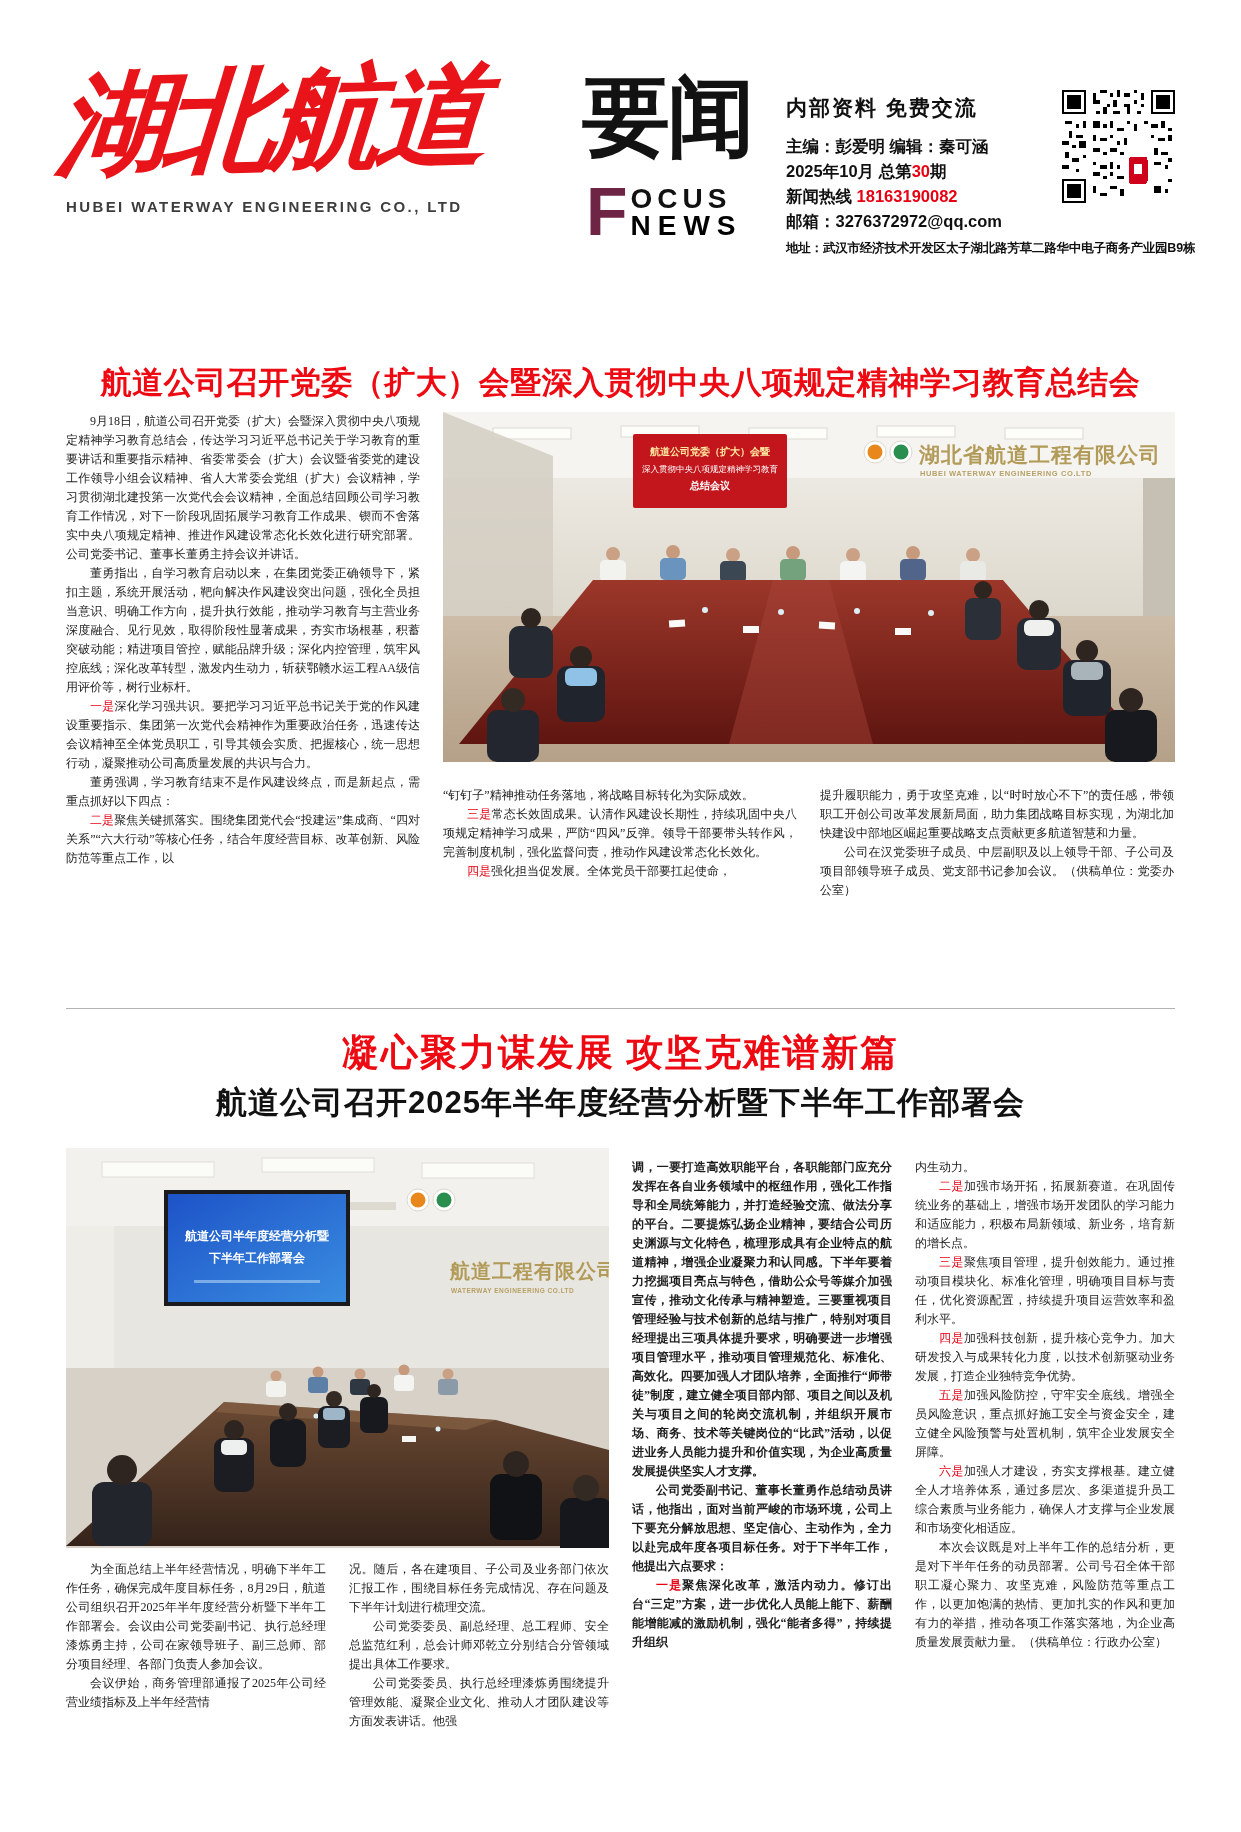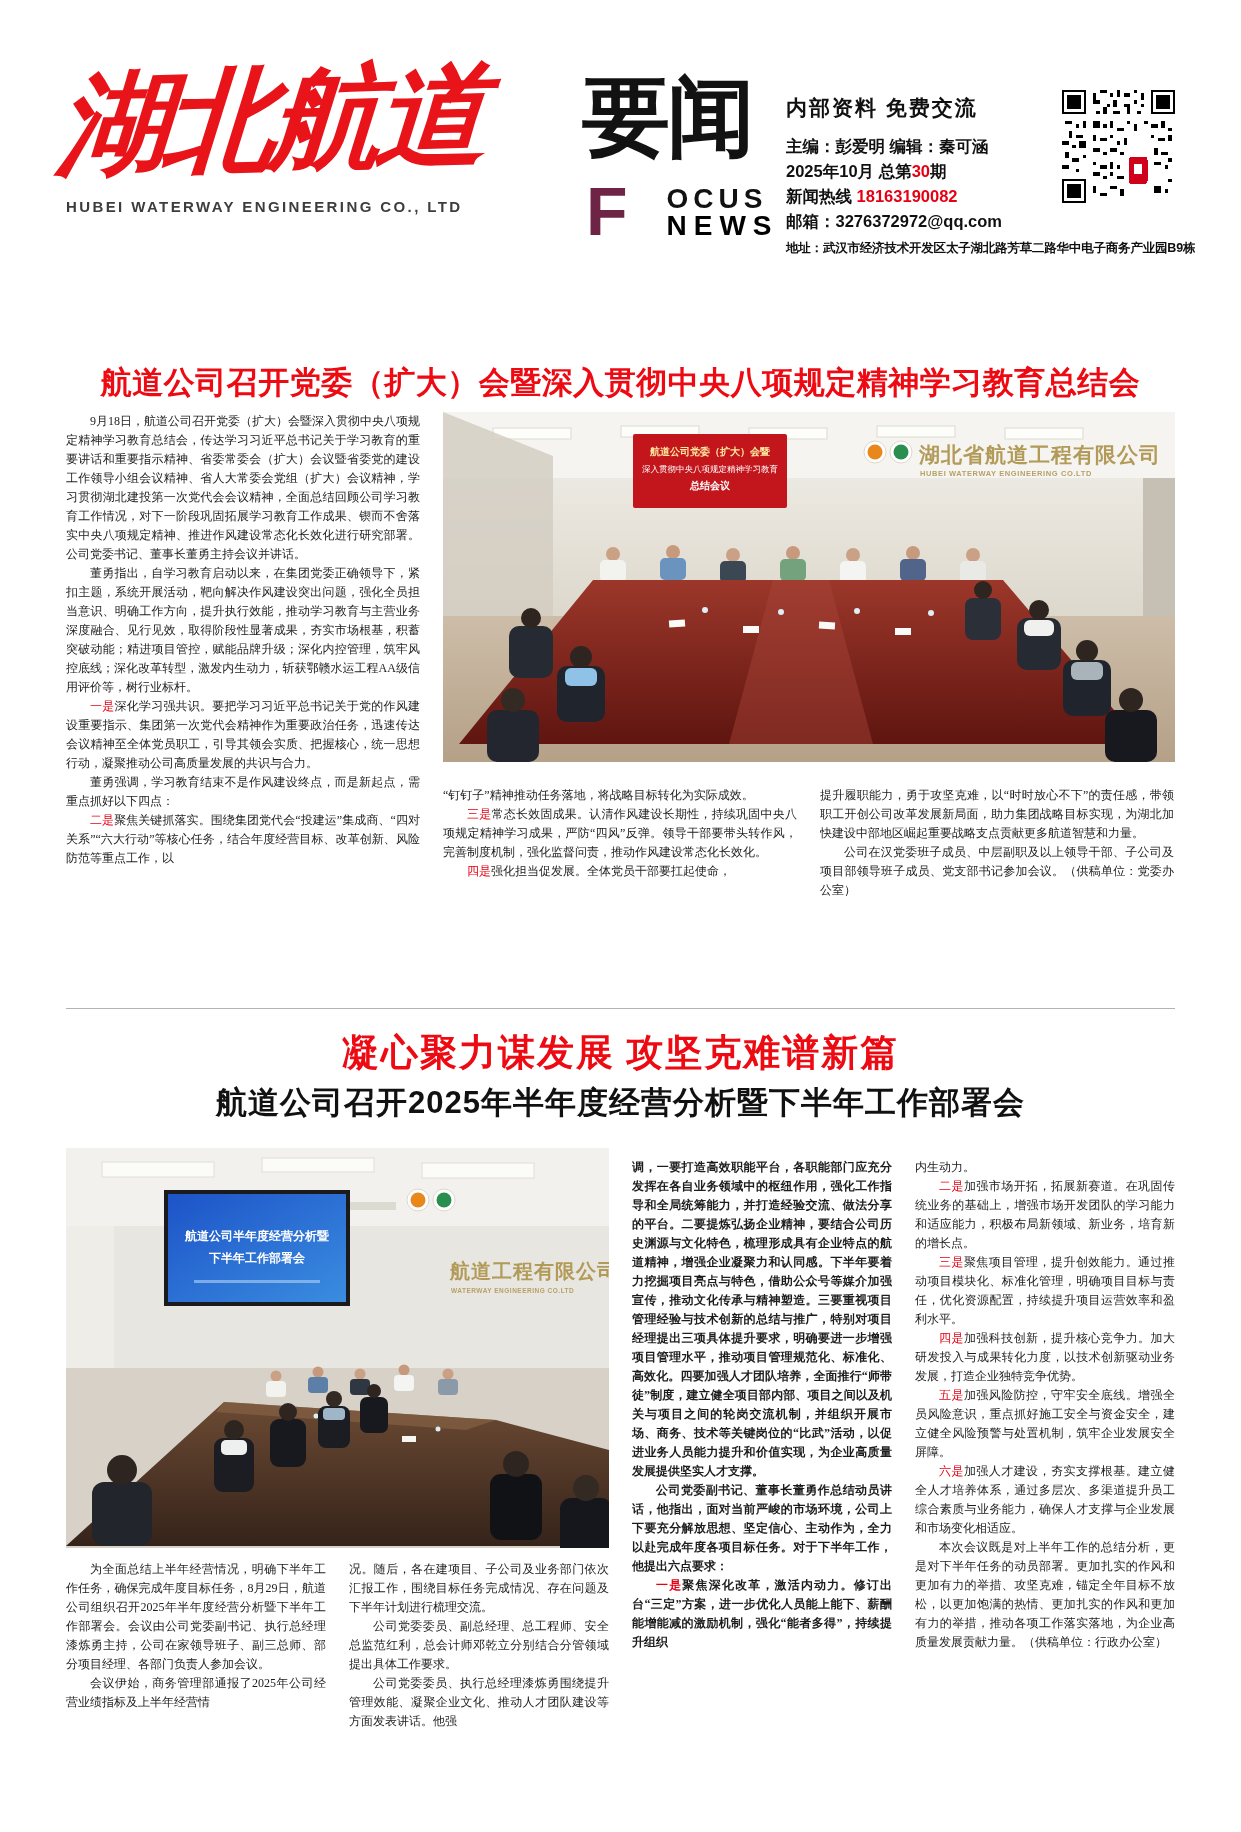--- a/index.html
+++ b/index.html
@@ -18,21 +18,21 @@
     position:absolute;left:66px;top:198px;font-family:"Liberation Sans","DejaVu Sans",sans-serif;
     font-size:15px;font-weight:bold;letter-spacing:2.4px;color:#3d3d3d;white-space:nowrap;
   }
   .section-cn{
     position:absolute;left:582px;top:72px;font-size:88px;font-weight:900;color:#121212;
     letter-spacing:-3px;line-height:1.05;white-space:nowrap;
   }
   .focus{position:absolute;left:586px;top:183px;display:flex;align-items:flex-start;
     font-family:"Liberation Sans","DejaVu Sans",sans-serif;}
   .focus .f{font-size:68px;line-height:56px;font-weight:bold;color:#6e2444;margin-right:3px;}
-  .focus .rows{display:flex;flex-direction:column;padding-top:2px;margin-left:36px;}
+  .focus .rows{display:flex;flex-direction:column;padding-top:2px;}
   .focus .ocus{font-size:28px;line-height:27px;font-weight:800;letter-spacing:5px;color:#111;}
   .focus .news{font-size:28px;line-height:27px;font-weight:800;letter-spacing:7px;color:#000000;}
   .info{
     position:absolute;left:786px;top:94px;width:400px;
     font-family:"Liberation Sans","DejaVu Sans",sans-serif;font-weight:bold;color:#101010;
   }
   .info .notice{font-size:21px;letter-spacing:2px;margin-bottom:12px;}
   .info .line{font-size:16.5px;line-height:25px;white-space:nowrap;}
   .info .addr{font-size:12.5px;line-height:22px;margin-top:3px;white-space:nowrap;letter-spacing:-0.2px;}
   .red{color:#e60012;}
@@ -454,16 +454,16 @@
       <p>公司党委副书记、董事长董勇作总结动员讲话，他指出，面对当前严峻的市场环境，公司上下要充分解放思想、坚定信心、主动作为，全力以赴完成年度各项目标任务。对于下半年工作，他提出六点要求：</p>
       <p><span class="lead">一是</span>聚焦深化改革，激活内动力。修订出台“三定”方案，进一步优化人员能上能下、薪酬能增能减的激励机制，强化“能者多得”，持续提升组织</p>
     </div>
   <div class="col a2c4">
       <p class="cont">内生动力。</p>
       <p><span class="lead">二是</span>加强市场开拓，拓展新赛道。在巩固传统业务的基础上，增强市场开发团队的学习能力和适应能力，积极布局新领域、新业务，培育新的增长点。</p>
       <p><span class="lead">三是</span>聚焦项目管理，提升创效能力。通过推动项目模块化、标准化管理，明确项目目标与责任，优化资源配置，持续提升项目运营效率和盈利水平。</p>
       <p><span class="lead">四是</span>加强科技创新，提升核心竞争力。加大研发投入与成果转化力度，以技术创新驱动业务发展，打造企业独特竞争优势。</p>
       <p><span class="lead">五是</span>加强风险防控，守牢安全底线。增强全员风险意识，重点抓好施工安全与资金安全，建立健全风险预警与处置机制，筑牢企业发展安全屏障。</p>
       <p><span class="lead">六是</span>加强人才建设，夯实支撑根基。建立健全人才培养体系，通过多层次、多渠道提升员工综合素质与业务能力，确保人才支撑与企业发展和市场变化相适应。</p>
-      <p>本次会议既是对上半年工作的总结分析，更是对下半年任务的动员部署。更加扎实的作风和更加有力的举措、攻坚克难，锚定全年目标不放松，以更加饱满的热情、更加扎实的作风和更加有力的举措，推动各项工作落实落地，为企业高质量发展贡献力量。（供稿单位：行政办公室）</p>
+      <p>本次会议既是对上半年工作的总结分析，更是对下半年任务的动员部署。公司号召全体干部职工凝心聚力、攻坚克难，风险防范等重点工作，以更加饱满的热情、更加扎实的作风和更加有力的举措，推动各项工作落实落地，为企业高质量发展贡献力量。（供稿单位：行政办公室）</p>
     </div>
 
 </div>
 
 </body></html>

